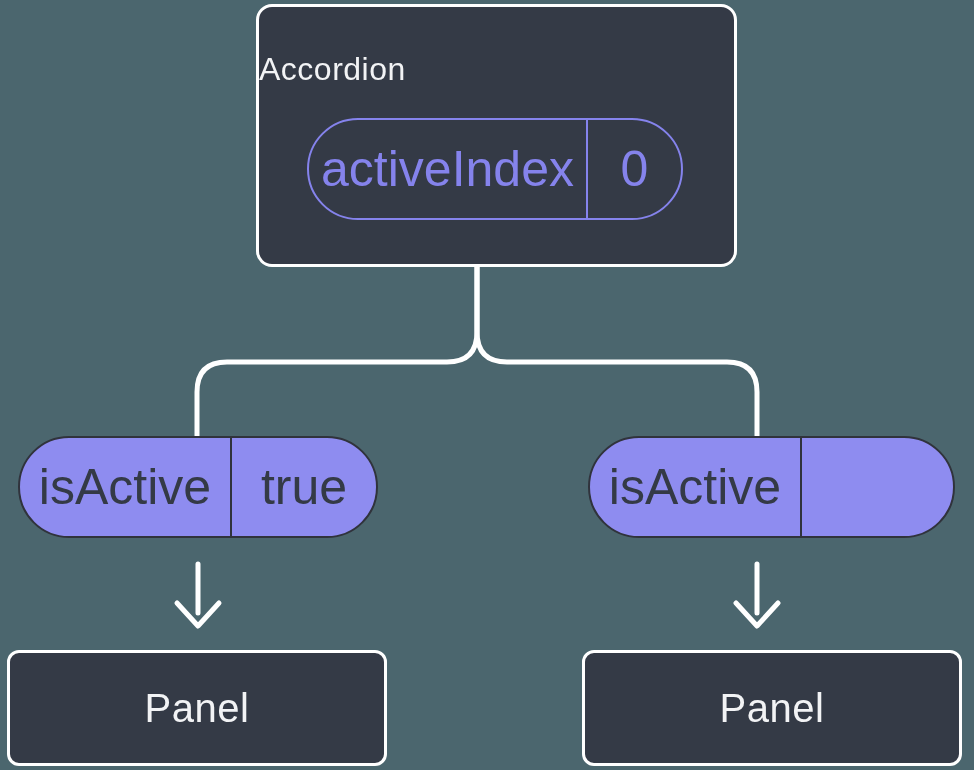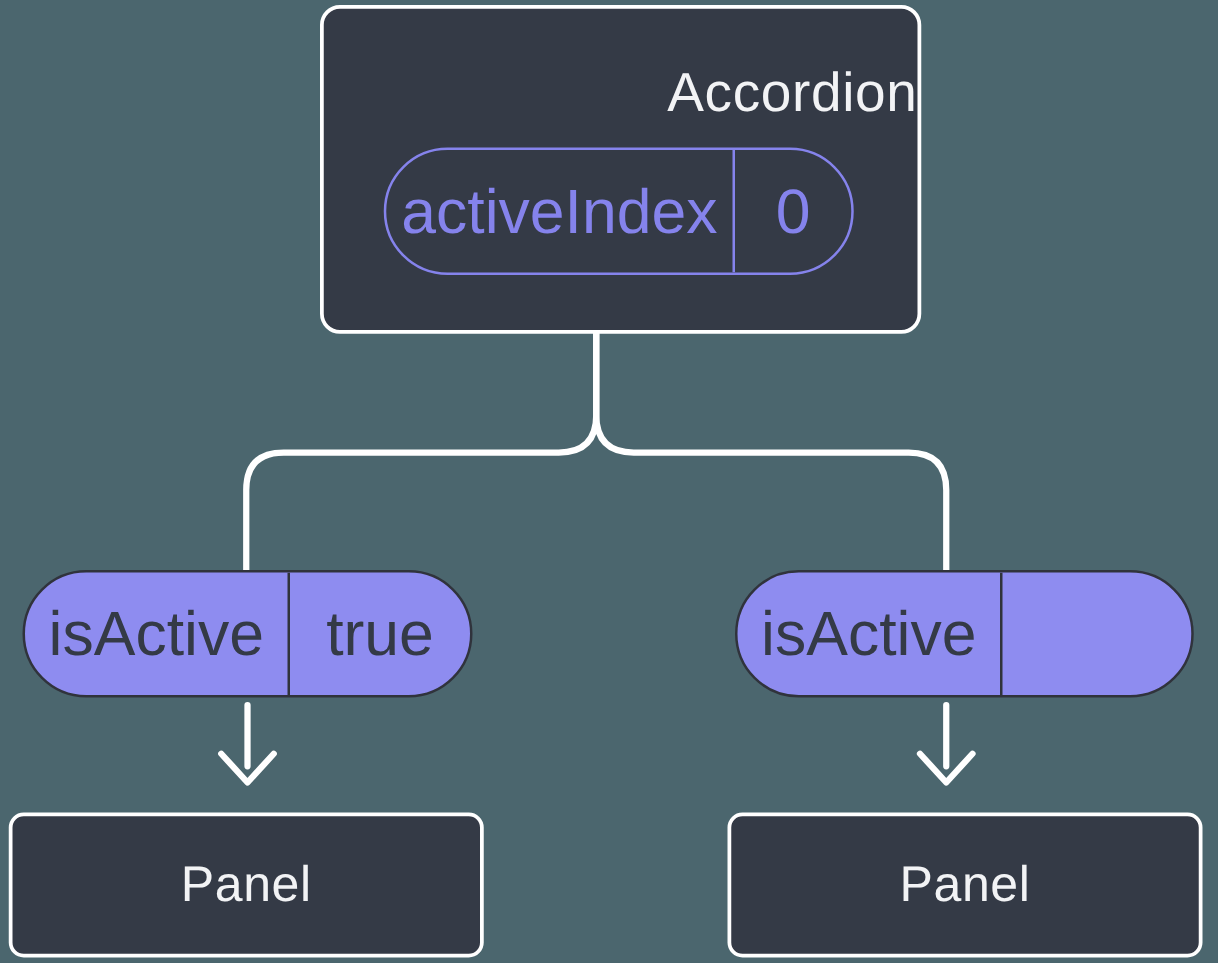--- a/index.html
+++ b/index.html
@@ -41,22 +41,22 @@
     top: 4px;
     width: 481px;
     height: 263px;
     border-radius: 16px;
   }
   .root-title {
     position: absolute;
     left: 0;
     top: 46px;
     width: 100%;
-    text-align: right;
-    font-size: 44px;
+    text-align: left;
+    font-size: 32px;
     font-weight: 500;
     letter-spacing: 0.5px;
     line-height: 1;
     color: var(--text-light, #F2F3F5);
   }
   .pill {
     position: absolute;
     display: flex;
     box-sizing: border-box;
     border-radius: 999px;
@@ -84,21 +84,21 @@
     width: 279px;
     border-right: 2px solid var(--pill-outline, #8583EC);
   }
   .state-pill .pill-value {
     flex: 1;
   }
   .prop-pill {
     background: var(--accent-purple, #8E8CF0);
     border: 2px solid var(--pill-border-dark, #30333C);
     color: var(--text-dark, #343A46);
-    top: 456px;
+    top: 436px;
     height: 102px;
   }
   .prop-pill .pill-key {
     width: 212px;
     border-right: 2px solid var(--pill-border-dark, #30333C);
   }
   .prop-pill .pill-value {
     flex: 1;
   }
   .prop-pill-left {

